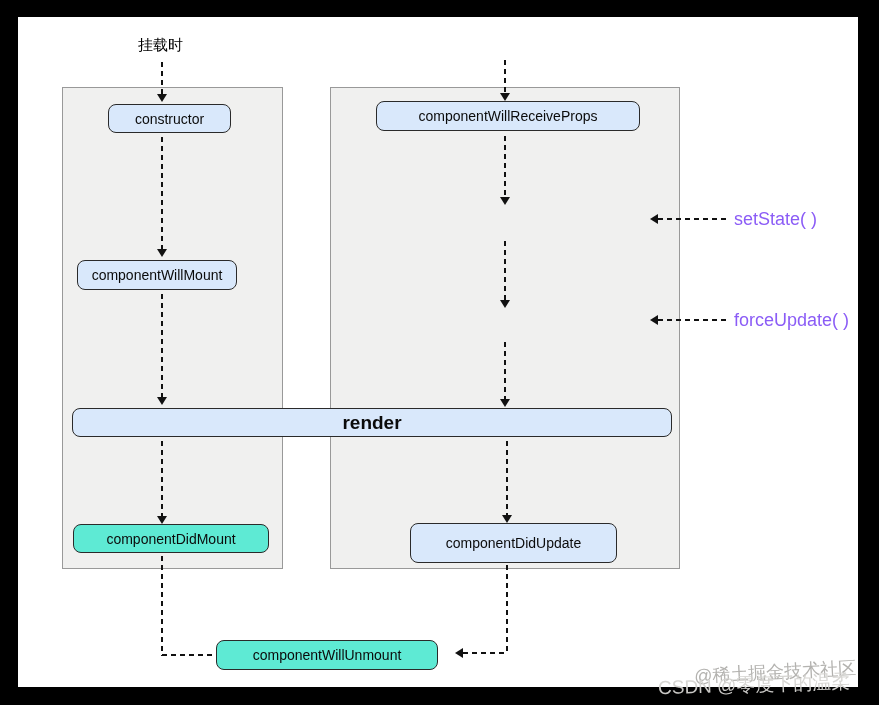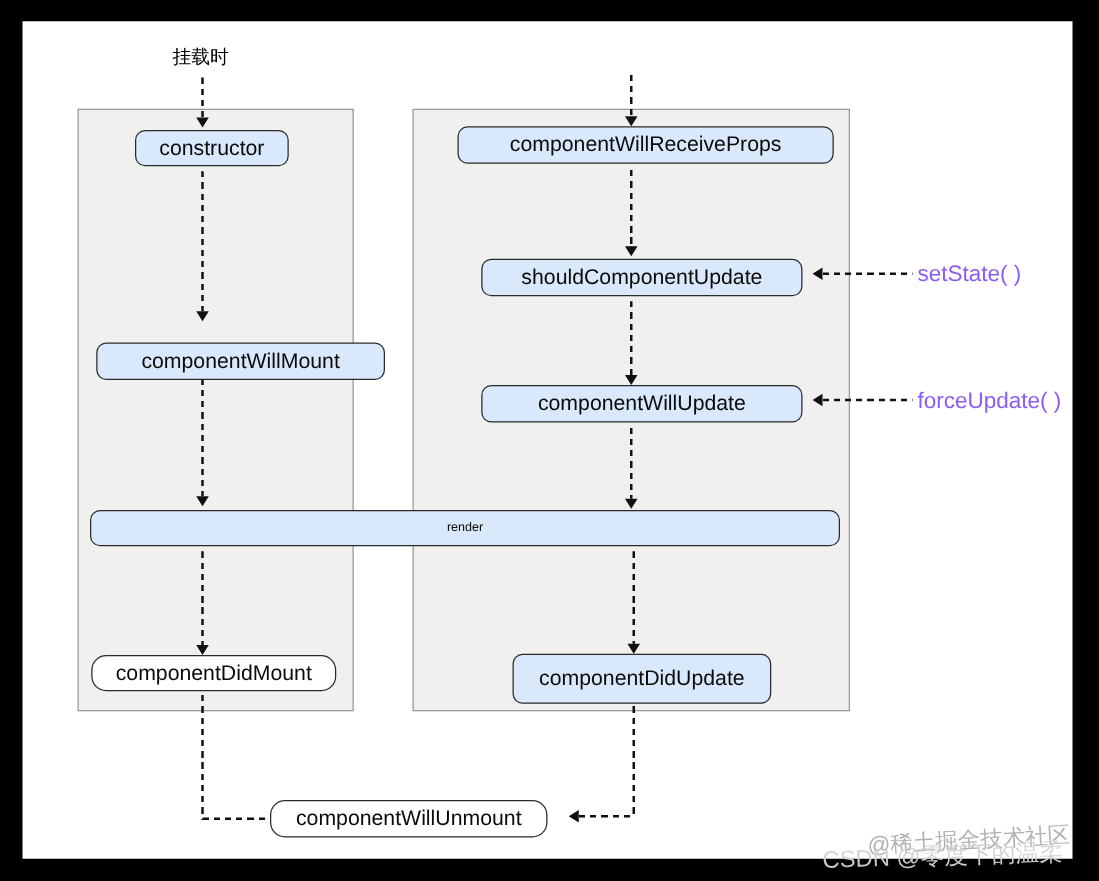--- a/index.html
+++ b/index.html
@@ -6,24 +6,24 @@
   .stage {
     position:relative; width:879px; height:705px; background:#000;
     overflow:hidden; font-family:"Liberation Sans", sans-serif;
   }
   .canvas { position:absolute; left:18px; top:17px; width:840px; height:670px; background:#ffffff; }
   .flow-label { position:absolute; font-size:15px; color:#000; white-space:nowrap; z-index:4; }
   .panel { position:absolute; background:#f0f0ef; border:1.5px solid #999; box-sizing:border-box; z-index:1; }
   .node {
     position:absolute; box-sizing:border-box; border:1.6px solid #2a2a2a; border-radius:8px;
     background:#d9e8fb; display:flex; align-items:center; justify-content:center;
-    font-size:17px; color:#0b0b0b; z-index:3; white-space:nowrap;
+    font-size:14px; color:#0b0b0b; z-index:3; white-space:nowrap;
   }
-  .node.green { background:#ffffff;border-radius:12px; }
-  .node.render-bar { font-weight:normal; font-size:10px;text-align:center; }
+  .node.green { background:#5eead4; }
+  .node.render-bar { font-weight:bold; font-size:19px;text-align:center; }
   .vline {
     position:absolute; width:2px; z-index:2;
     background-image:repeating-linear-gradient(180deg,#111 0px,#111 5px,transparent 5px,transparent 9px);
   }
   .hline {
     position:absolute; height:2px; z-index:2;
     background-image:repeating-linear-gradient(90deg,#111 0px,#111 5px,transparent 5px,transparent 9px);
   }
   .head { position:absolute; width:0; height:0; z-index:2; }
   .head.down  { border-left:5px solid transparent; border-right:5px solid transparent; border-top:8px solid #111; }
@@ -40,26 +40,24 @@
 <div class="stage">
 
   <div class="canvas"></div>
 
   <div class="flow-label" style="left:138px;top:36px">挂载时</div>
 
   <div class="panel" style="left:62px;top:87px;width:221px;height:482px"></div>
   <div class="panel" style="left:330px;top:87px;width:350px;height:482px"></div>
 
   <div class="node" style="left:108px;top:104px;width:123px;height:29px">constructor</div>
-  <div class="node" style="left:77px;top:274px;width:231px;height:30px">componentWillMount</div>
+  <div class="node" style="left:77px;top:260px;width:160px;height:30px">componentWillMount</div>
   <div class="node green" style="left:73px;top:524px;width:196px;height:29px">componentDidMount</div>
 
-  <div class="node" style="left:366px;top:101px;width:301px;height:30px">componentWillReceiveProps</div>
-  <div class="node" style="left:385px;top:207px;width:257px;height:30px">shouldComponentUpdate</div>
-  <div class="node" style="left:385px;top:308px;width:257px;height:30px">componentWillUpdate</div>
+  <div class="node" style="left:376px;top:101px;width:264px;height:30px">componentWillReceiveProps</div>
   <div class="node" style="left:410px;top:523px;width:207px;height:40px">componentDidUpdate</div>
 
   <div class="node render-bar" style="left:72px;top:408px;width:600px;height:29px">render</div>
 
   <div class="node green" style="left:216px;top:640px;width:222px;height:30px">componentWillUnmount</div>
 
   <div class="vline" style="left:161px;top:62px;height:32px"></div>
   <div class="head down" style="left:157px;top:94px"></div>
 
   <div class="vline" style="left:161px;top:137px;height:112px"></div>

